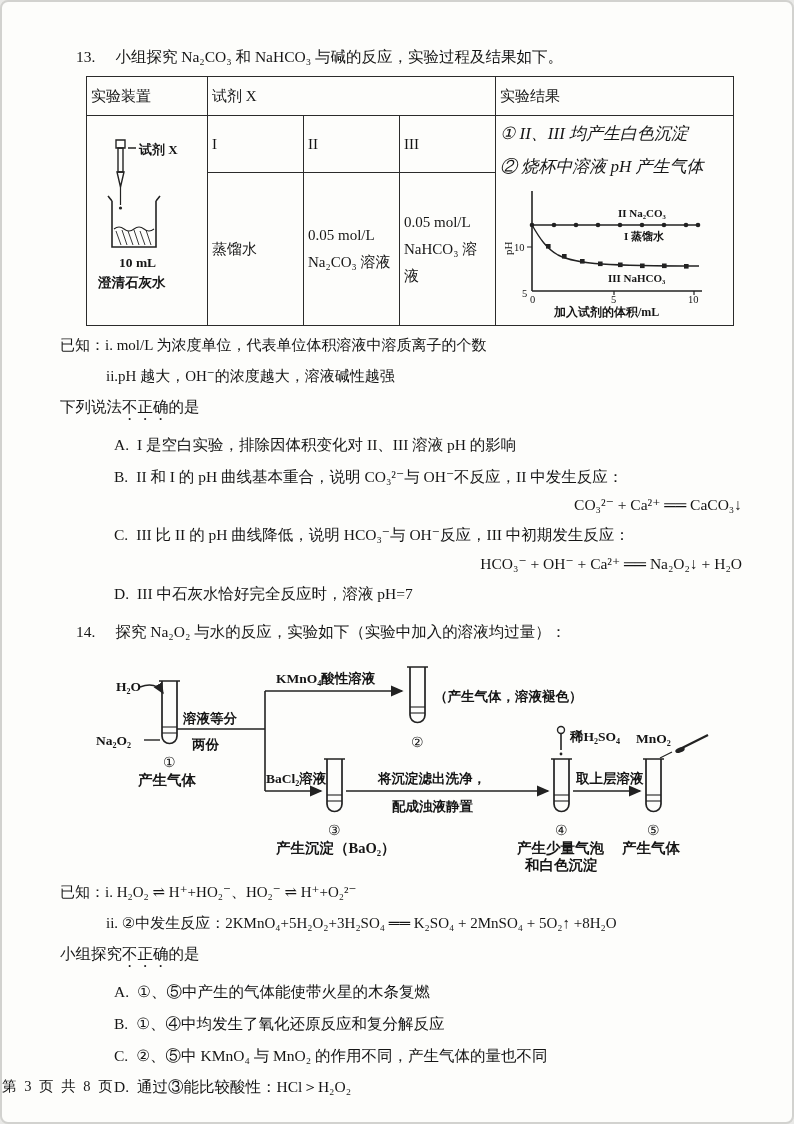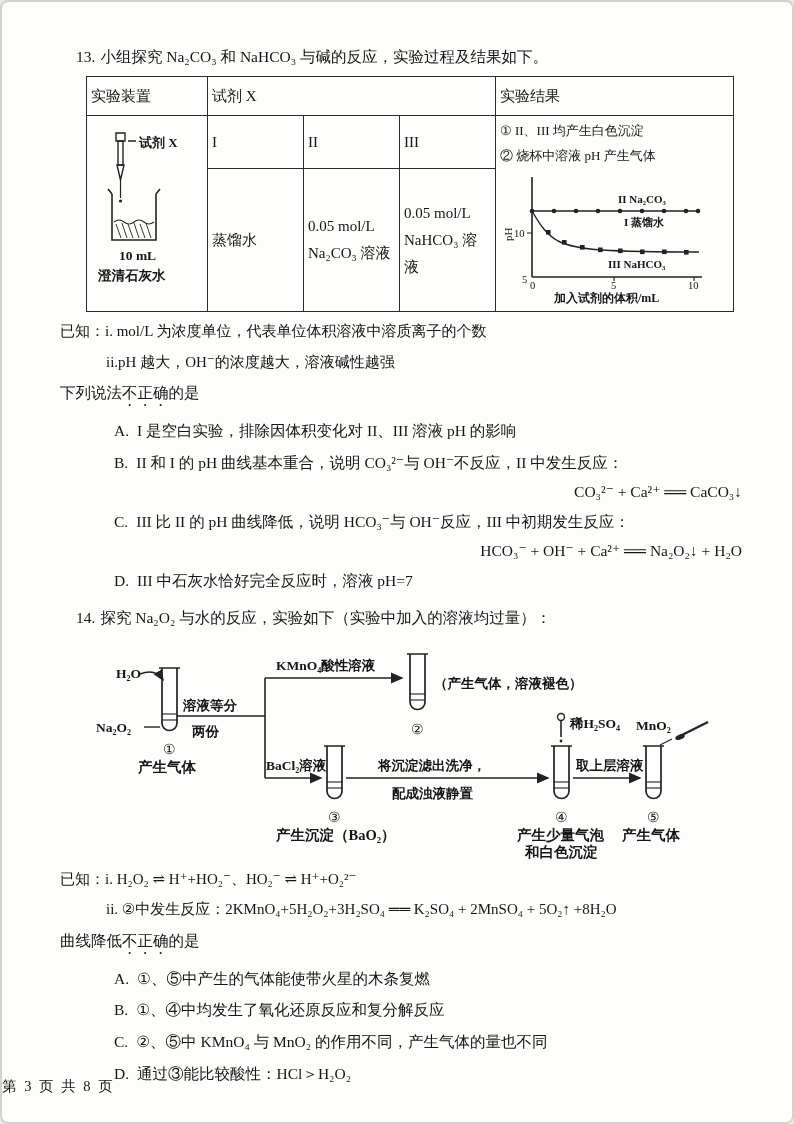--- a/index.html
+++ b/index.html
@@ -4,33 +4,33 @@
 <style>
   html,body{margin:0;padding:0;background:#e9e9e7;}
   .page{
     position:relative;width:794px;height:1124px;margin:0 auto;
     background:#fdfdfb;border:2px solid #d2d2cf;border-radius:8px;
     box-sizing:border-box;overflow:hidden;
     font-family:"Liberation Serif","DejaVu Serif",serif;color:#151515;
   }
   .content{position:absolute;left:58px;top:44px;width:682px;}
   .qline{font-size:15.5px;line-height:1.45;margin:0 0 8px 16px;}
-  .qnum{margin-right:5px;}
+  .qnum{margin-right:20px;}
   
   table.exp{border-collapse:collapse;margin:6px 0 8px 26px;table-layout:fixed;}
   table.exp td,table.exp th{border:1.7px solid #2b2b2b;padding:2px 4px;text-align:left;vertical-align:middle;font-size:15px;font-weight:normal;}
   th.hdr{font-weight:bold;height:34px;font-size:15.5px;}
   .col-dev{width:100px;}
   .col-sub{width:96px;}
   .col-res{width:238px;}
   td.subhdr{height:48px;font-size:15px;}
   td.reagent{height:138px;font-size:14.5px;line-height:1.8;}
   td.devcell{vertical-align:middle;}
   td.rescell{vertical-align:top;text-align:left;padding:8px 4px 4px 10px;}
-  .resline{font-size:13px;line-height:1.9;}
+  .resline{font-size:17px;line-height:1.9;font-style:italic;}
   .graphwrap{margin:2px 0 0 2px;}
   
   .known{font-size:15px;line-height:1.5;margin:4px 0 0 0;}
   .known-ii{margin-left:46px;margin-top:8px;}
   .ask{font-size:15.5px;margin:10px 0 0 0;}
   .emph{-webkit-text-emphasis:dot;-webkit-text-emphasis-position:under;text-emphasis:dot;text-emphasis-position:under left;}
   .opt{font-size:15.5px;margin:10px 0 0 54px;line-height:1.4;}
   .opt .olabel{margin-right:8px;}
   .opt-eq{font-size:15.5px;margin:9px 0 0 76px;text-align:right;}
   .q14block{margin-top:16px;}
@@ -239,21 +239,21 @@
         <text x="542" y="202" font-size="14.5" font-weight="bold">产生气体</text>
       </svg>
     </div>
 
     <div class="known">
       <span>已知：</span><span>i. H₂O₂ ⇌ H⁺+HO₂⁻、HO₂⁻ ⇌ H⁺+O₂²⁻</span>
     </div>
     <div class="known known-ii">ii. ②中发生反应：2KMnO₄+5H₂O₂+3H₂SO₄ ══ K₂SO₄ + 2MnSO₄ + 5O₂↑ +8H₂O</div>
 
     <div class="ask">
-      <span>曲线降低</span><span class="emph">不正确</span><span>的是</span>
+      <span>小组探究</span><span class="emph">不正确</span><span>的是</span>
     </div>
 
     <div class="opt">
       <span class="olabel">A.</span><span>①、⑤中产生的气体能使带火星的木条复燃</span>
     </div>
     <div class="opt">
       <span class="olabel">B.</span><span>①、④中均发生了氧化还原反应和复分解反应</span>
     </div>
     <div class="opt">
       <span class="olabel">C.</span><span>②、⑤中 KMnO₄ 与 MnO₂ 的作用不同，产生气体的量也不同</span>

